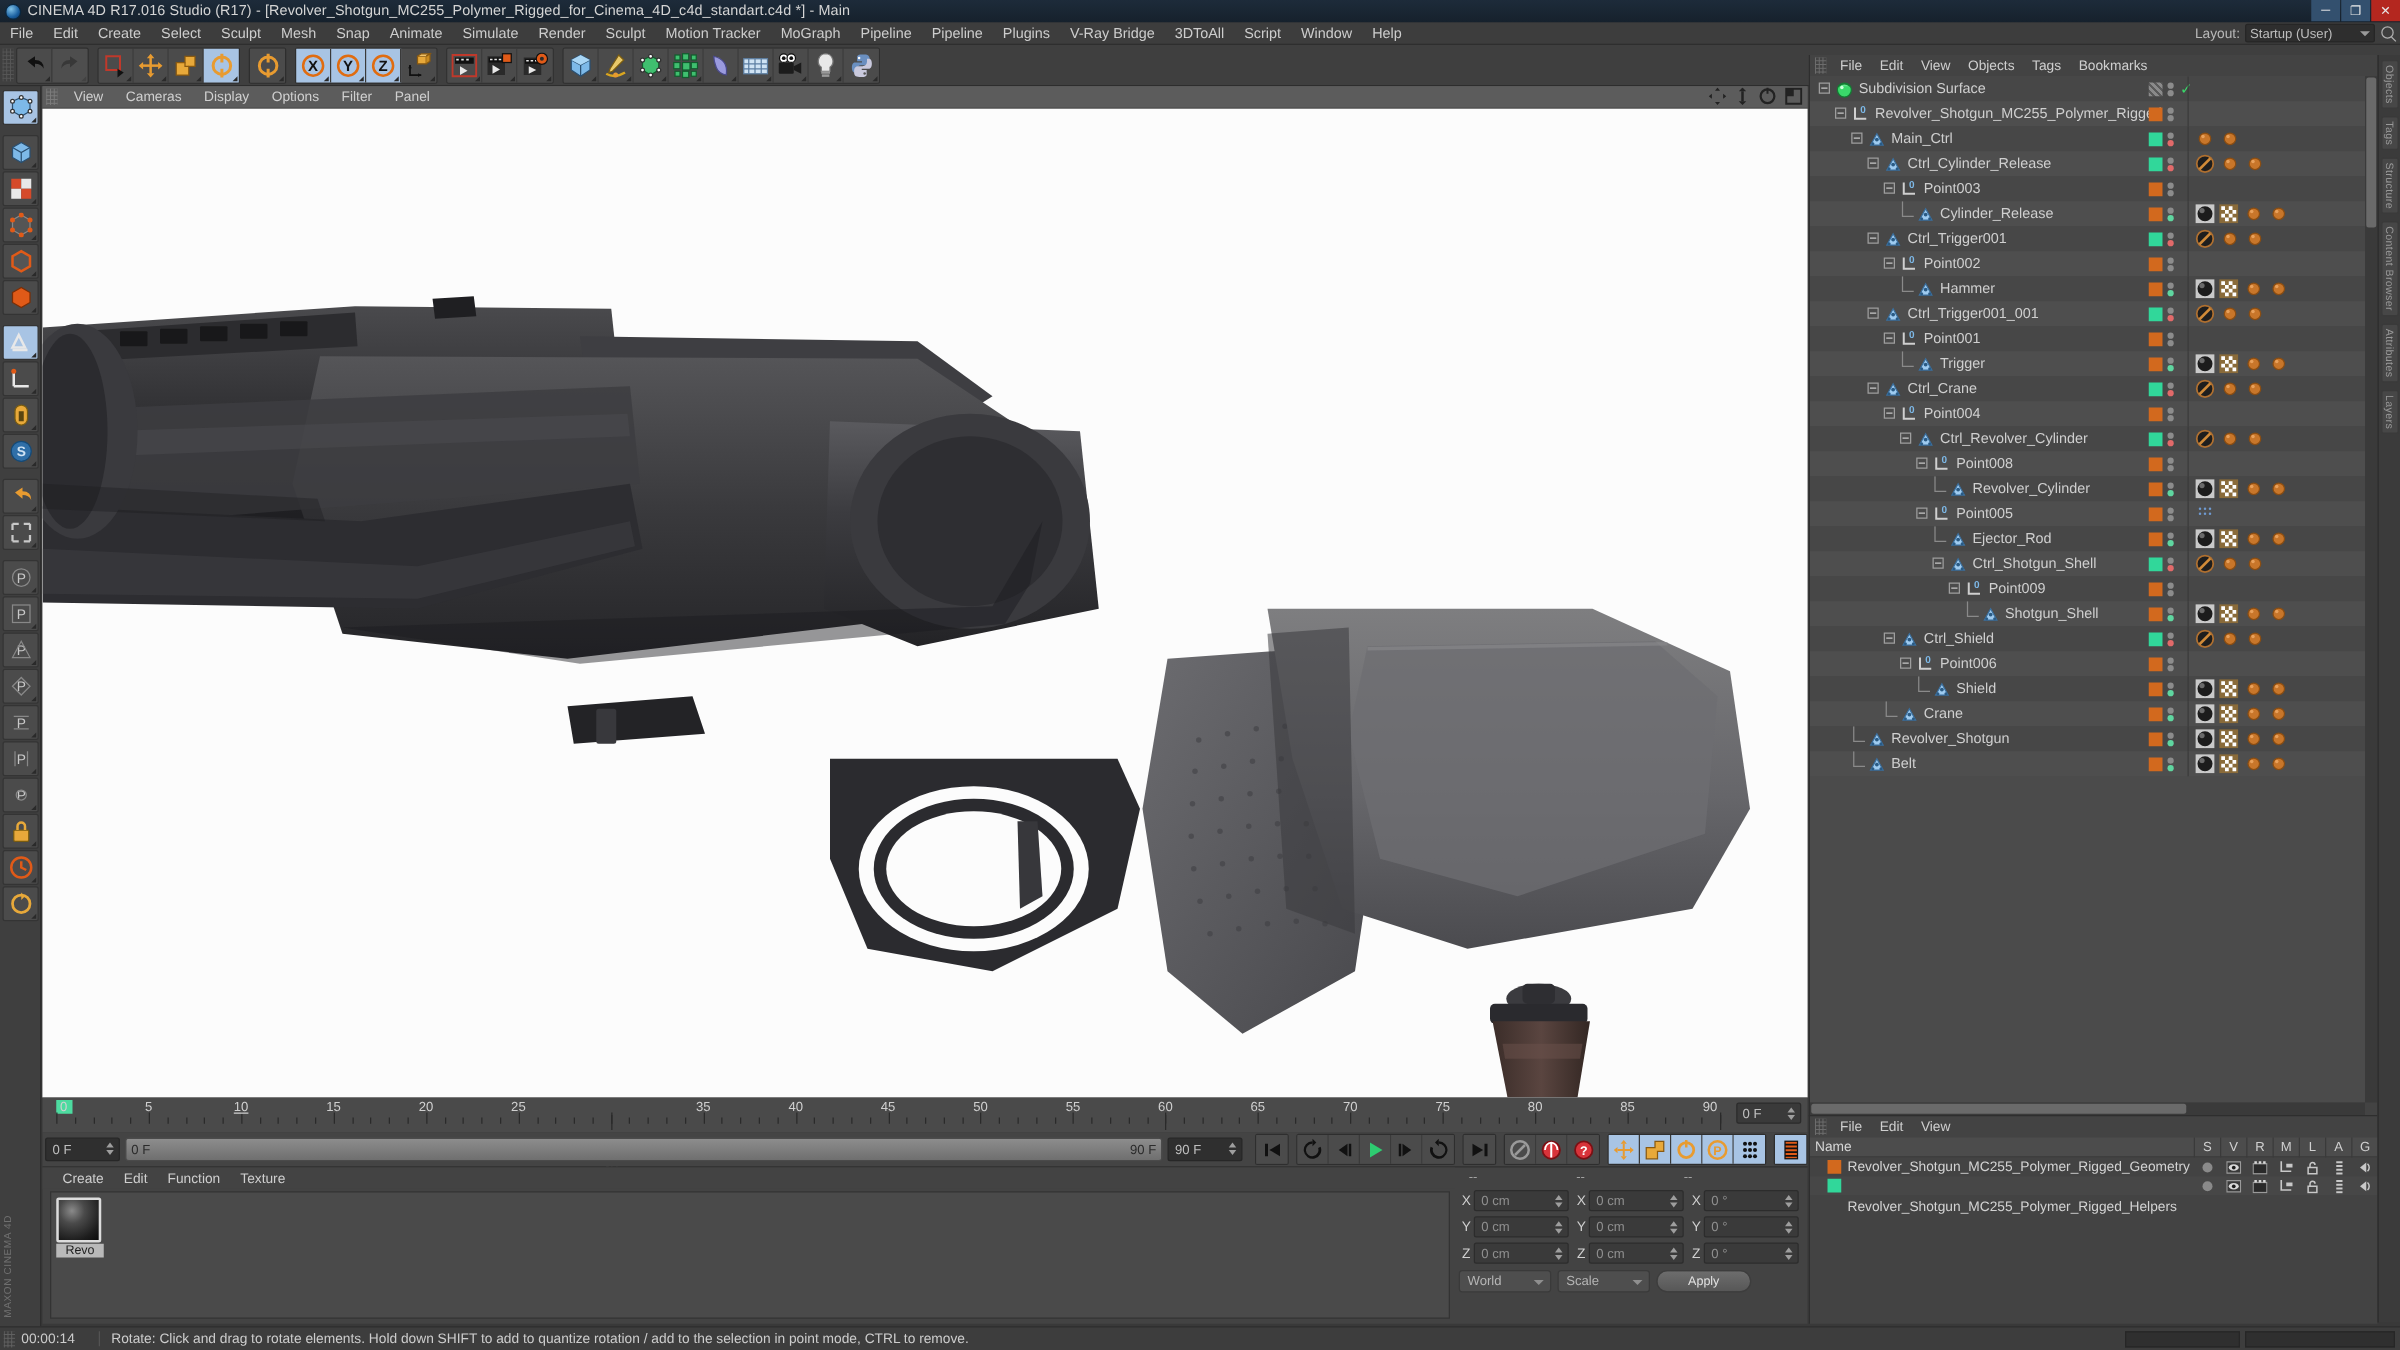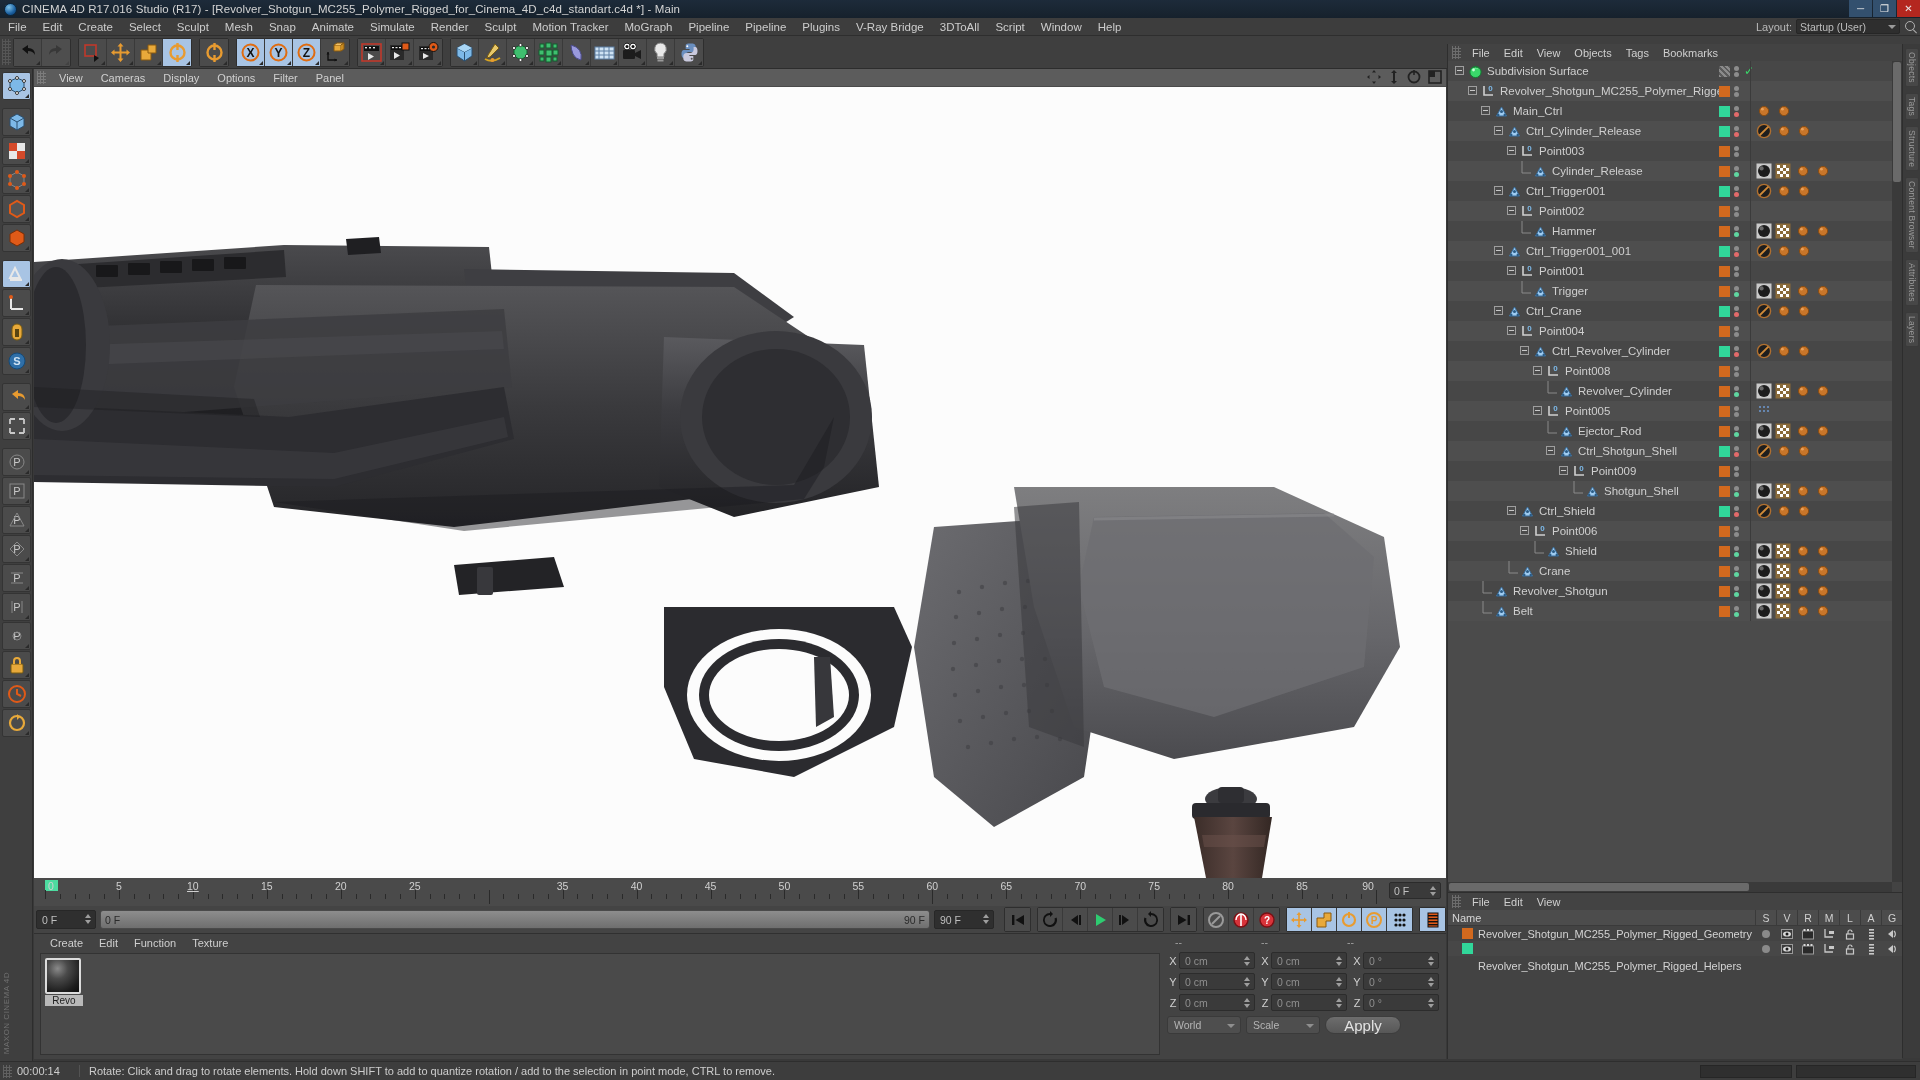--- a/index.html
+++ b/index.html
@@ -145,21 +145,21 @@
     border-radius:2px; font-size:10.5px; color:#8f8f8f; display:flex; align-items:center;
     padding-left:5px; margin-right:4px; position:relative; }
   .cbtns { display:flex; align-items:center; padding:2px 3px; gap:5px; }
   .csel { width:74px; height:18px; background:#4e4e4e; border:1px solid #3a3a3a;
     border-radius:3px; font-size:10.5px; color:#b5b5b5; display:flex; align-items:center;
     padding-left:6px; position:relative; }
   .csel .caret2 { position:absolute; right:5px; top:7px; width:0;height:0;
     border-left:4px solid transparent; border-right:4px solid transparent; border-top:4px solid #8f8f8f;}
   .capply { width:76px; height:18px; border-radius:9px;
     background:linear-gradient(#6d6d6d,#575757); border:1px solid #3d3d3d;
-    font-size:15px; color:#e3e3e3; display:flex; align-items:center; justify-content:center; }
+    font-size:10px; color:#e3e3e3; display:flex; align-items:center; justify-content:center; }
 
   
   .objman { position:absolute; left:1447px; top:44px; width:455px; height:848px;
     background:#434343; border-left:1px solid #2e2e2e; }
   .om-menu { height:17px; display:flex; align-items:center; font-size:11px; color:#cfcfcf; }
   .om-menu .grip3 { width:9px; height:13px; margin:0 4px 0 4px;
     background-image:repeating-linear-gradient(0deg,#8a8a8a 0 1px, transparent 1px 3px),
                      repeating-linear-gradient(90deg,#8a8a8a 0 1px, transparent 1px 3px);
     background-size:3px 3px; opacity:.6; }
   .om-menu .om { padding:0 7px; }

